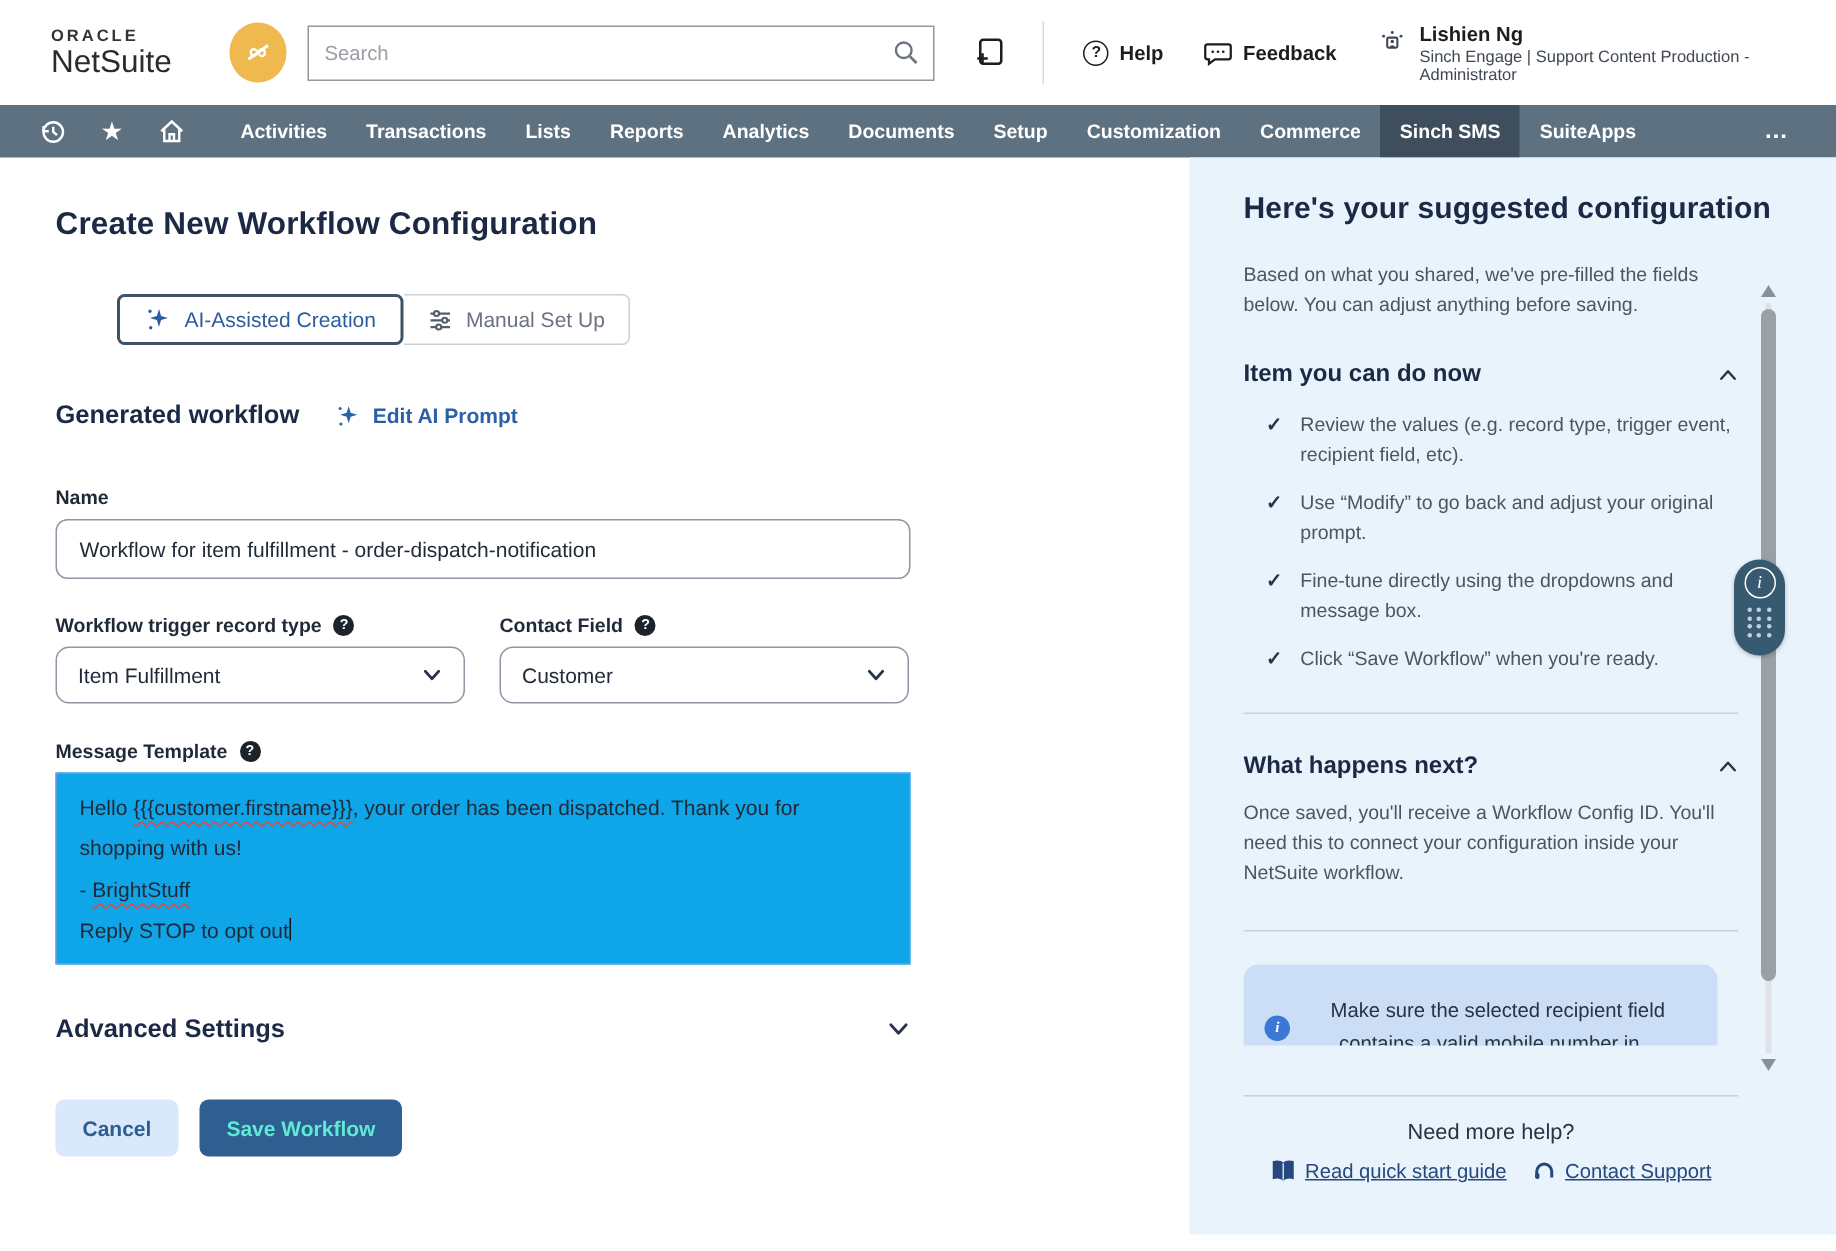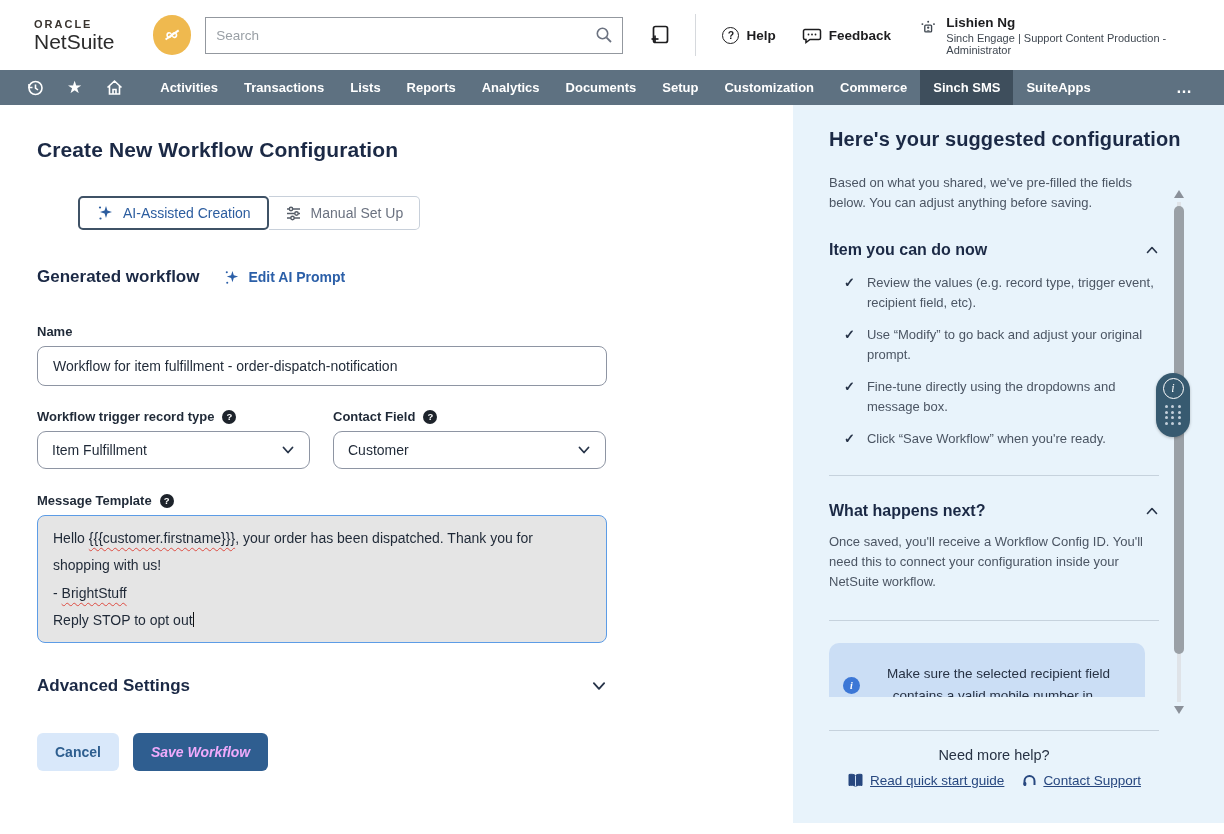--- a/index.html
+++ b/index.html
@@ -65,35 +65,35 @@
   .name-group { margin-top:37px; }
   .text-input { margin-top:7px; width:570px; height:40px; border:1px solid #8e95a3; border-radius:8px;
     font-size:14px; color:#1f2937; padding:0 15px; outline:none; font-family:"Liberation Sans",sans-serif; background:#fff; }
 
   .selects-row { display:flex; gap:23px; margin-top:23px; }
   .select-group .sel { margin-top:7px; width:273px; height:38px; border:1px solid #8e95a3;
     border-radius:9px; display:flex; align-items:center; justify-content:space-between;
     padding:0 14px; font-size:14px; cursor:pointer; background:#fff; }
 
   .msg-group { margin-top:24px; }
-  .textarea { margin-top:7px; width:570px; height:128px; border:1.6px solid #5c9ce6; border-radius:8px;
-    padding:9px 15px; font-size:14px; line-height:1.95; color:#1f2937; background:#e5e5e5; }
+  .textarea { margin-top:7px; width:570px; height:128px; border:1.6px solid #5c9ce6; border-radius:0;
+    padding:9px 15px; font-size:14px; line-height:1.95; color:#1f2937; background:#0ea5e9; }
   .squiggle { text-decoration:underline; text-decoration-style:wavy; text-decoration-color:#dd4b42;
     text-decoration-thickness:1px; text-underline-offset:4px; text-decoration-skip-ink:none; }
   .caret-bar { display:inline-block; width:1px; height:15px; background:#111; vertical-align:-2px; }
 
   .advanced { width:570px; margin-top:33px; display:flex; align-items:center; justify-content:space-between;
     cursor:pointer; }
   .advanced .adv-label { font-size:17px; font-weight:700; color:#1b2945; }
 
   .actions { display:flex; gap:14px; margin-top:37px; }
   .btn { height:38px; border-radius:6px; border:none; font-size:14px; font-weight:700;
     font-family:"Liberation Sans",sans-serif; cursor:pointer; padding:0 18px; }
   .btn-cancel { background:#d9e8fa; color:#2e5e8f; }
-  .btn-save { background:#2f5e90; color:#f0abfc;font-style:italic; }
+  .btn-save { background:#2f5e90; color:#5eead4; }
 
   
   .panel { width:431px; height:718px; background:#e8f3fb; position:relative; padding:0 34px 0 36px; }
   .panel-title { font-size:20px; font-weight:700; color:#1b2945; padding-top:23px; letter-spacing:.1px; }
   .viewport { margin-top:14px; height:532px; overflow:hidden; position:relative; width:330px; }
   .panel-body { font-size:13px; line-height:1.55; color:#4b5563; }
   .sec-head { display:flex; align-items:center; justify-content:space-between; cursor:pointer; }
   .sec-head .sec-title { font-size:16px; font-weight:700; color:#1b2945; }
   .checklist { margin-top:14px; display:flex; flex-direction:column; gap:13px; }
   .check-item { display:flex; gap:12px; padding-left:15px; font-size:13px; line-height:1.5; color:#4b5563; }

